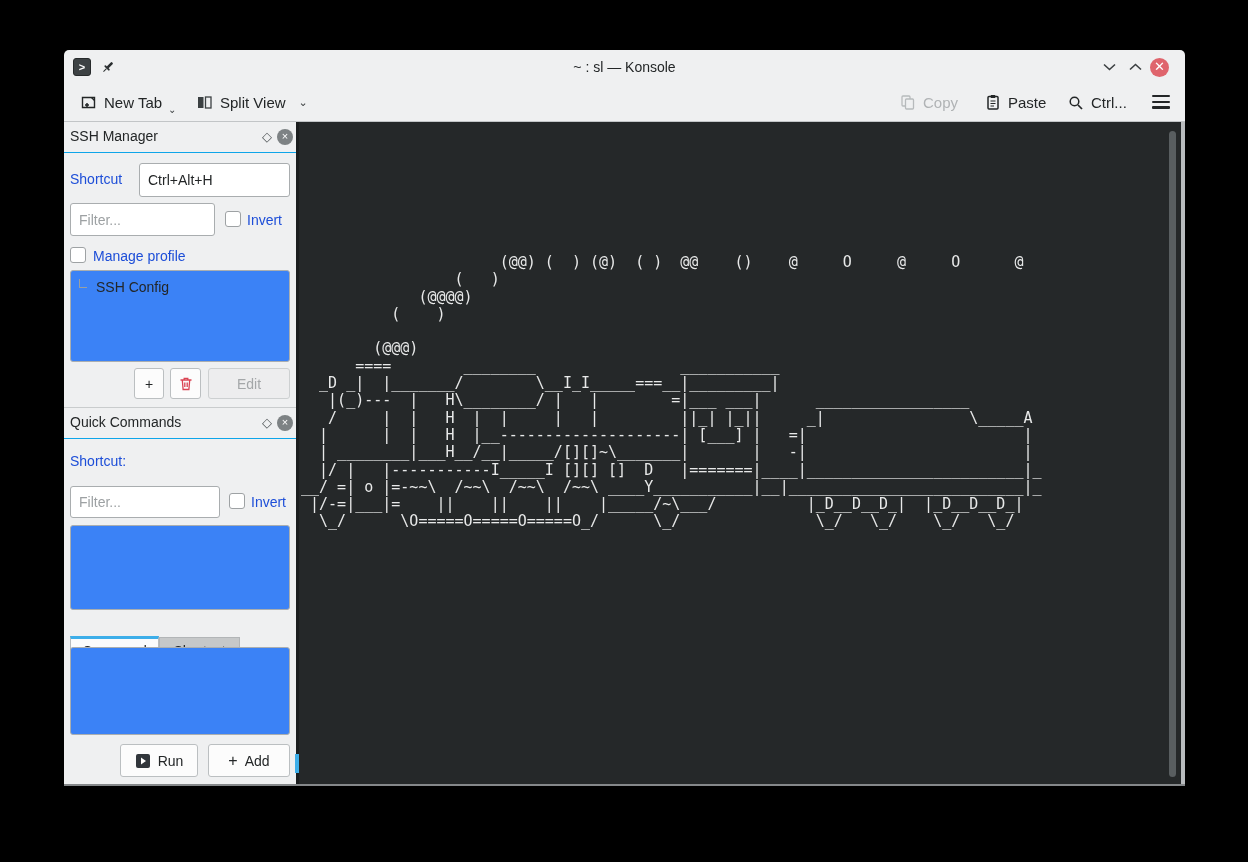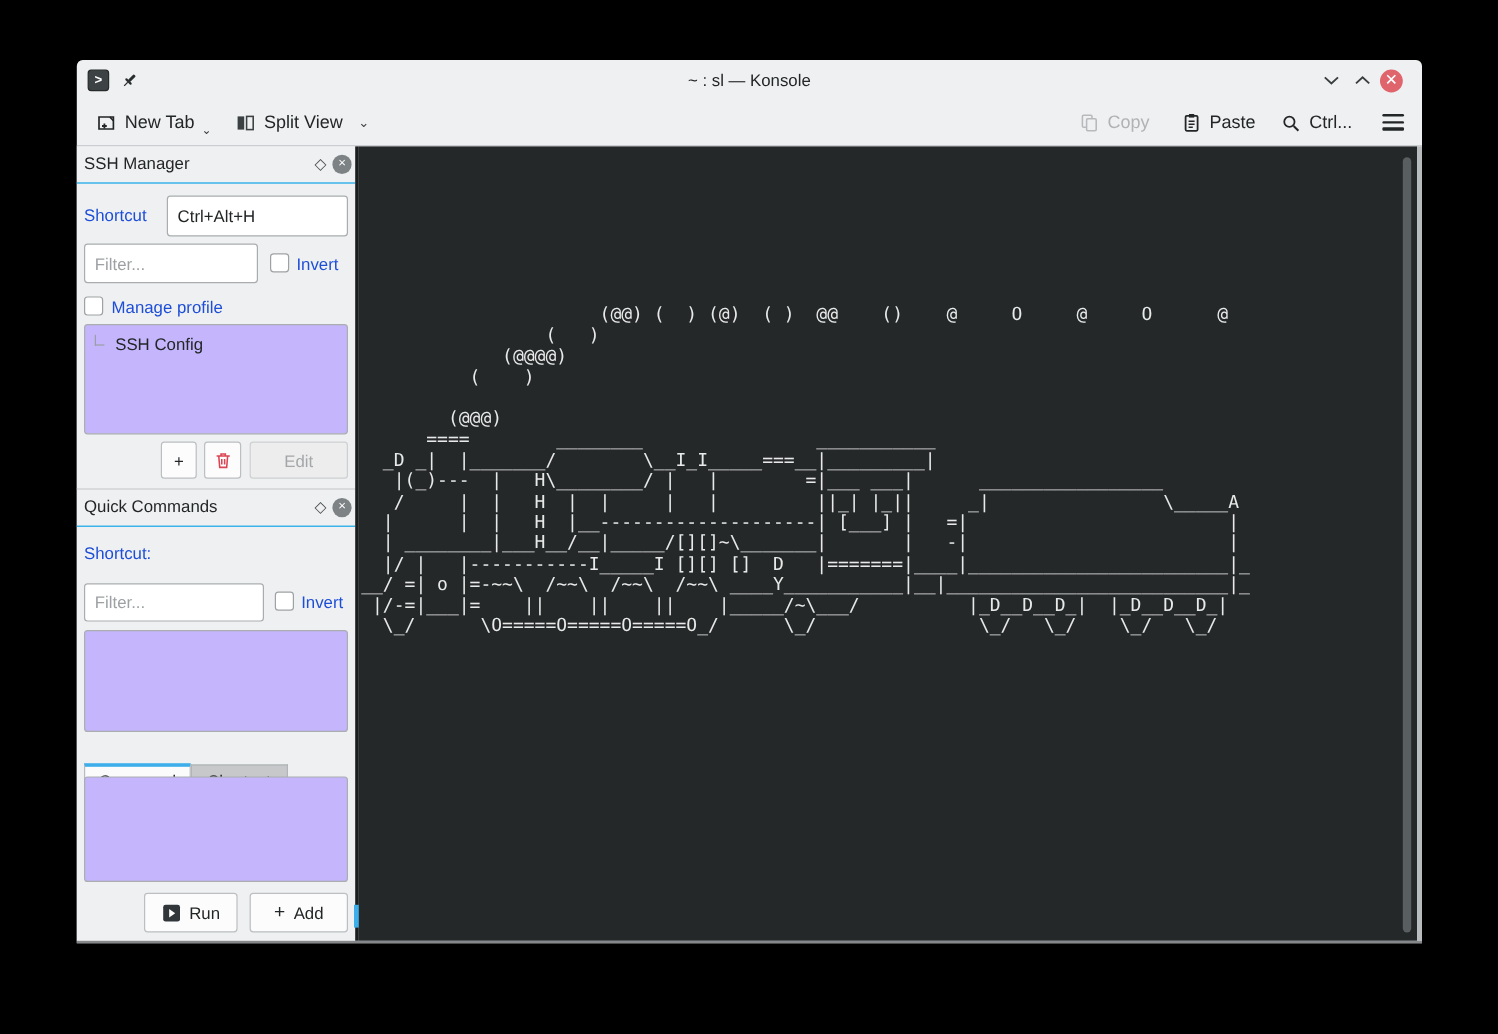--- a/index.html
+++ b/index.html
@@ -36,21 +36,21 @@
   .ph-diamond { position:absolute; top:7px; left:198px; font-size:13px; color:#4d5254; }
   .ph-close  { position:absolute; top:7px; left:213px; width:16px; height:16px; border-radius:50%;
                background:#7d8284; color:#fff; font-size:11px; line-height:15px; text-align:center; }
   .label { position:absolute; font-size:14px; color:#1d4ed8; }
   .field { position:absolute; background:#fff; border:1px solid #a9adaf; border-radius:3px;
            font-size:14px; color:#232627; padding:0 8px; outline:none;
            font-family:"Liberation Sans","DejaVu Sans",sans-serif; }
   .field::placeholder { color:#9da1a3; }
   .checkbox { position:absolute; width:16px; height:16px; background:#fff;
               border:1px solid #9ea2a4; border-radius:3px; }
-  .listbox { position:absolute; background:#c4b5fd; border:1px solid #aaaeb0; border-radius:3px; }
+  .listbox { position:absolute; background:#3b82f6; border:1px solid #aaaeb0; border-radius:3px; }
   .tree-branch { position:absolute; left:8px; top:8px; width:8px; height:9px;
                  border-left:1px solid #9aa0a2; border-bottom:1px solid #9aa0a2; }
   .tree-label { position:absolute; left:25px; top:8px; font-size:14px; color:#232627; }
   .btn { position:absolute; background:#fcfcfc; border:1px solid #bbbfc1; border-radius:3px;
          font-size:14px; color:#232627; display:flex; align-items:center; justify-content:center; gap:7px; }
   .btn-disabled { background:#ededee; border-color:#cdd0d1; color:#a4a7a9; }
   .divider { position:absolute; left:0; width:232px; height:1px; background:#c9cccd; }
   .tab { position:absolute; height:27px; font-size:14px; color:#232627;
          display:flex; align-items:center; justify-content:center;margin-top:16px; }
   .tab-active { background:#fbfbfc; border:1px solid #b9bcbe; border-bottom:none;

